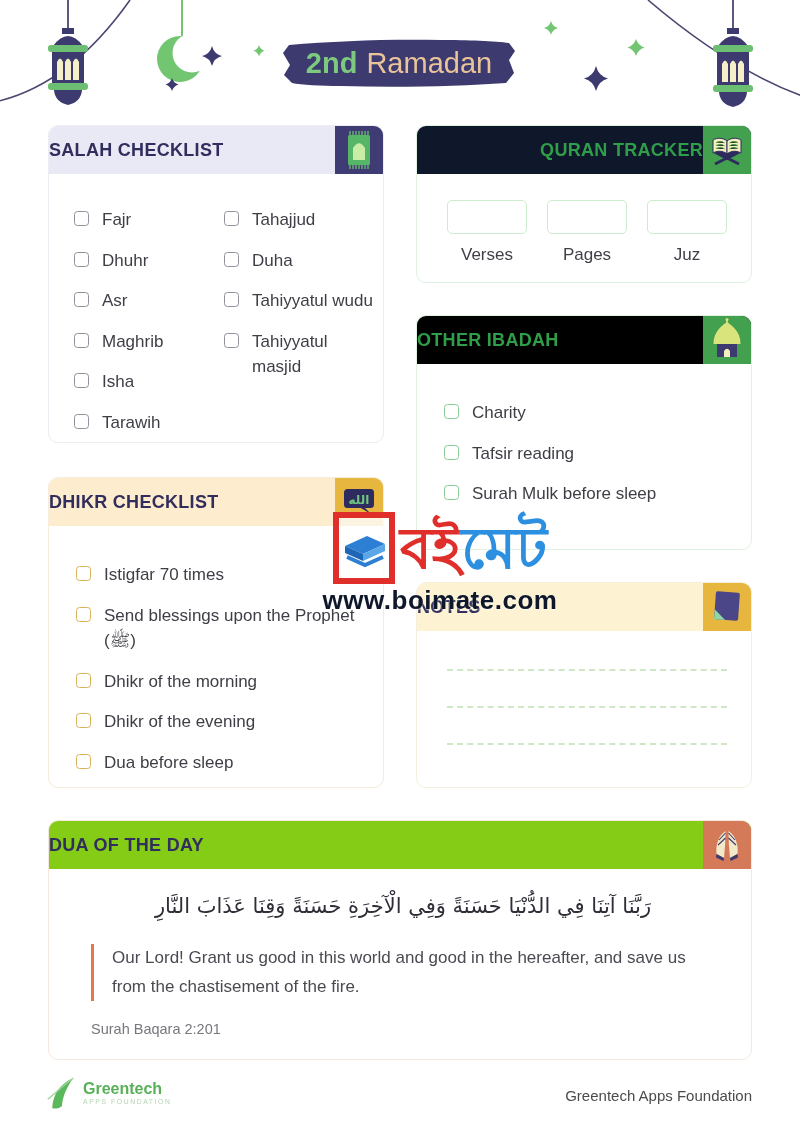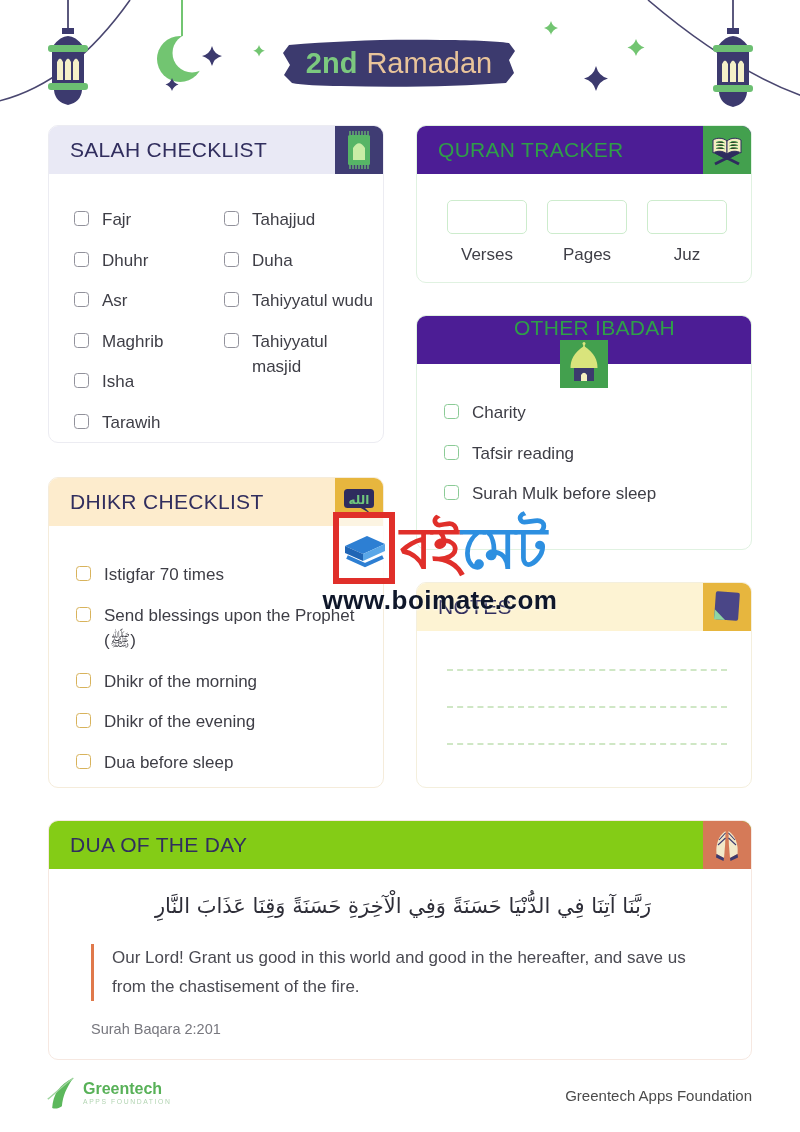--- a/index.html
+++ b/index.html
@@ -11,31 +11,31 @@
   
   .deco { position:absolute; top:0; left:0; width:800px; height:118px; }
   .badge { position:absolute; left:281px; top:36px; width:236px; height:54px; }
   .badge svg { position:absolute; inset:0; }
   .badge-text { position:absolute; inset:0; display:flex; align-items:center; justify-content:center; gap:9px; }
   .badge-text .t1 { color:#7cc97f; font-weight:bold; font-size:29px; }
   .badge-text .t2 { color:#e9c49a; font-weight:500; font-size:29px; }
   
   .card { position:absolute; border-radius:10px; overflow:hidden; background:#fff; }
   .card-header { height:48px; display:flex; align-items:center; justify-content:space-between; }
-  .card-title { font-weight:normal; font-size:21px; letter-spacing:.3px; padding-left:21px; }
+  .card-title { font-weight:bold; font-size:18px; letter-spacing:.3px; }
   .icon-box { width:48px; height:48px; flex:none; display:flex; align-items:center; justify-content:center; }
   #salah-card  { left:48px;  top:125px; width:336px; height:318px; border:1px solid #ececf2; }
   #dhikr-card  { left:48px;  top:477px; width:336px; height:311px; border:1px solid #f5ecdb; }
   #quran-card  { left:416px; top:125px; width:336px; height:158px; border:1px solid #e0f2e1; }
   #ibadah-card { left:416px; top:315px; width:336px; height:235px; border:1px solid #e0f2e1; }
   #notes-card  { left:416px; top:582px; width:336px; height:206px; border:1px solid #f4efdd; }
   #dua-card    { left:48px;  top:820px; width:704px; height:240px; border:1px solid #f6e8e1; }
   .hdr-salah  { background:#e9e9f5; }  .hdr-salah .card-title  { color:#312e5e; }
-  .hdr-quran  { background:#4c1d95; }  .hdr-quran .card-title  { color:#2f9e48; }
-  .hdr-ibadah { background:#4c1d95;flex-direction:column; }  .hdr-ibadah .card-title { color:#2f9e48; }
+  .hdr-quran  { background:#0f172a;justify-content:flex-end; }  .hdr-quran .card-title  { color:#2f9e48; }
+  .hdr-ibadah { background:#000000; }  .hdr-ibadah .card-title { color:#2f9e48; }
   .hdr-dhikr  { background:#fdeccd; }  .hdr-dhikr .card-title  { color:#312e5e; }
   .hdr-notes  { background:#fdf3d3; }  .hdr-notes .card-title  { color:#312e5e; }
   .hdr-dua    { background:#84cc16; }  .hdr-dua .card-title    { color:#312e5e; }
   .ib-navy { background:#3f3c73; }
   .ib-green { background:#43a04e; }
   .ib-gold { background:#e7b63e; }
   .ib-terra { background:#d57a58; }
   
   .check-item { display:flex; align-items:flex-start; gap:13px; margin-bottom:15px;
                 font-size:17px; color:#3e3e46; line-height:1.5; }

